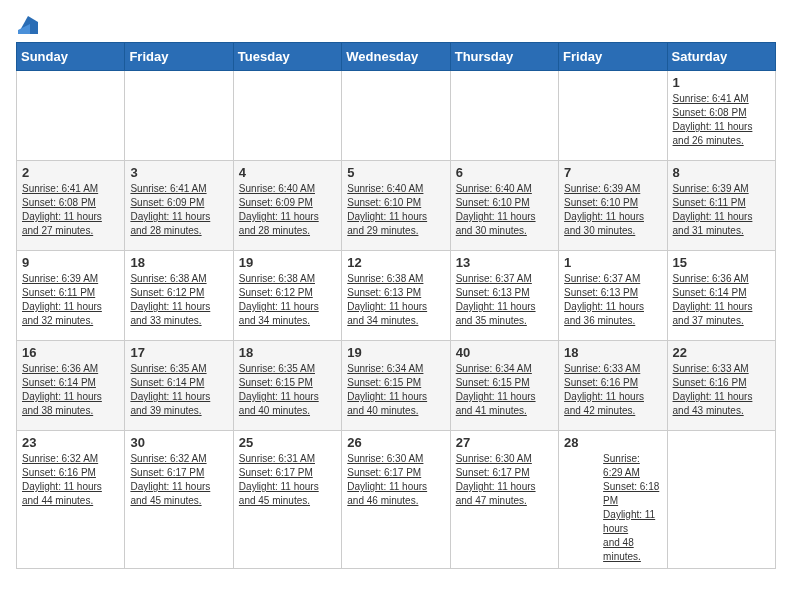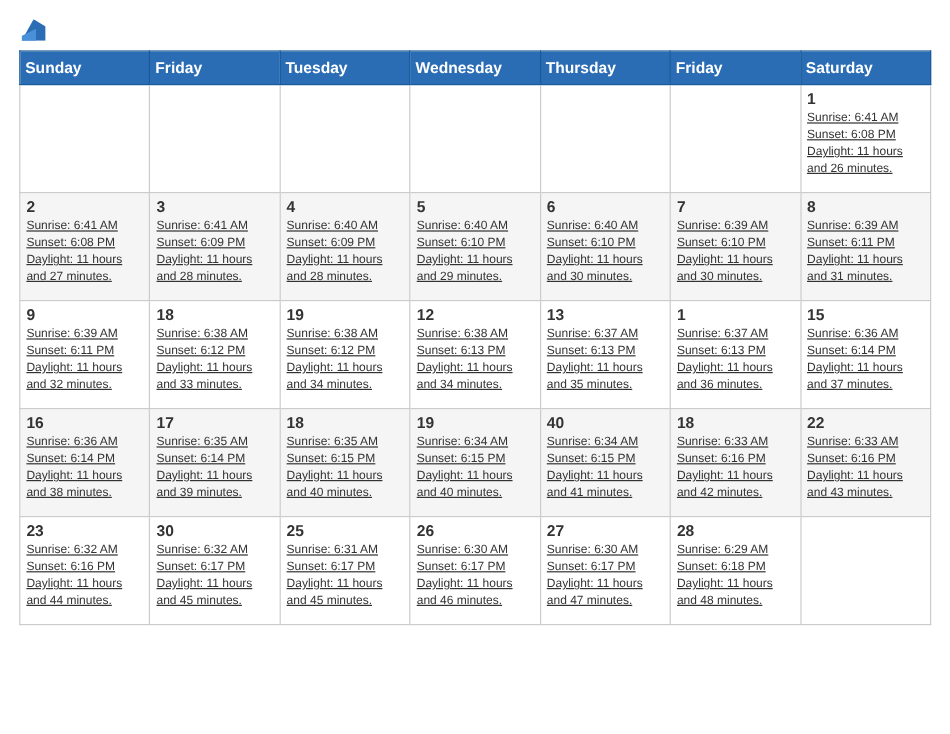--- a/index.html
+++ b/index.html
@@ -329,21 +329,21 @@
         </td>
         <td>
           <span class="day-number">27</span>
           <div class="day-info" style="white-space: pre-line;">Sunrise: 6:30 AM
 Sunset: 6:17 PM
 Daylight: 11 hours
 and 47 minutes.</div>
         </td>
         <td>
           <span class="day-number">28</span>
-          <div class="day-info" style="white-space: pre-line;">Sunrise: 6:29 AM
+          <div class="day-info" style="white-space: pre-line; margin-left: 39px;">Sunrise: 6:29 AM
 Sunset: 6:18 PM
 Daylight: 11 hours
 and 48 minutes.</div>
         </td>
         <td class="empty-cell"></td>
       </tr>
     </tbody>
 </table>
 
 </body></html>

